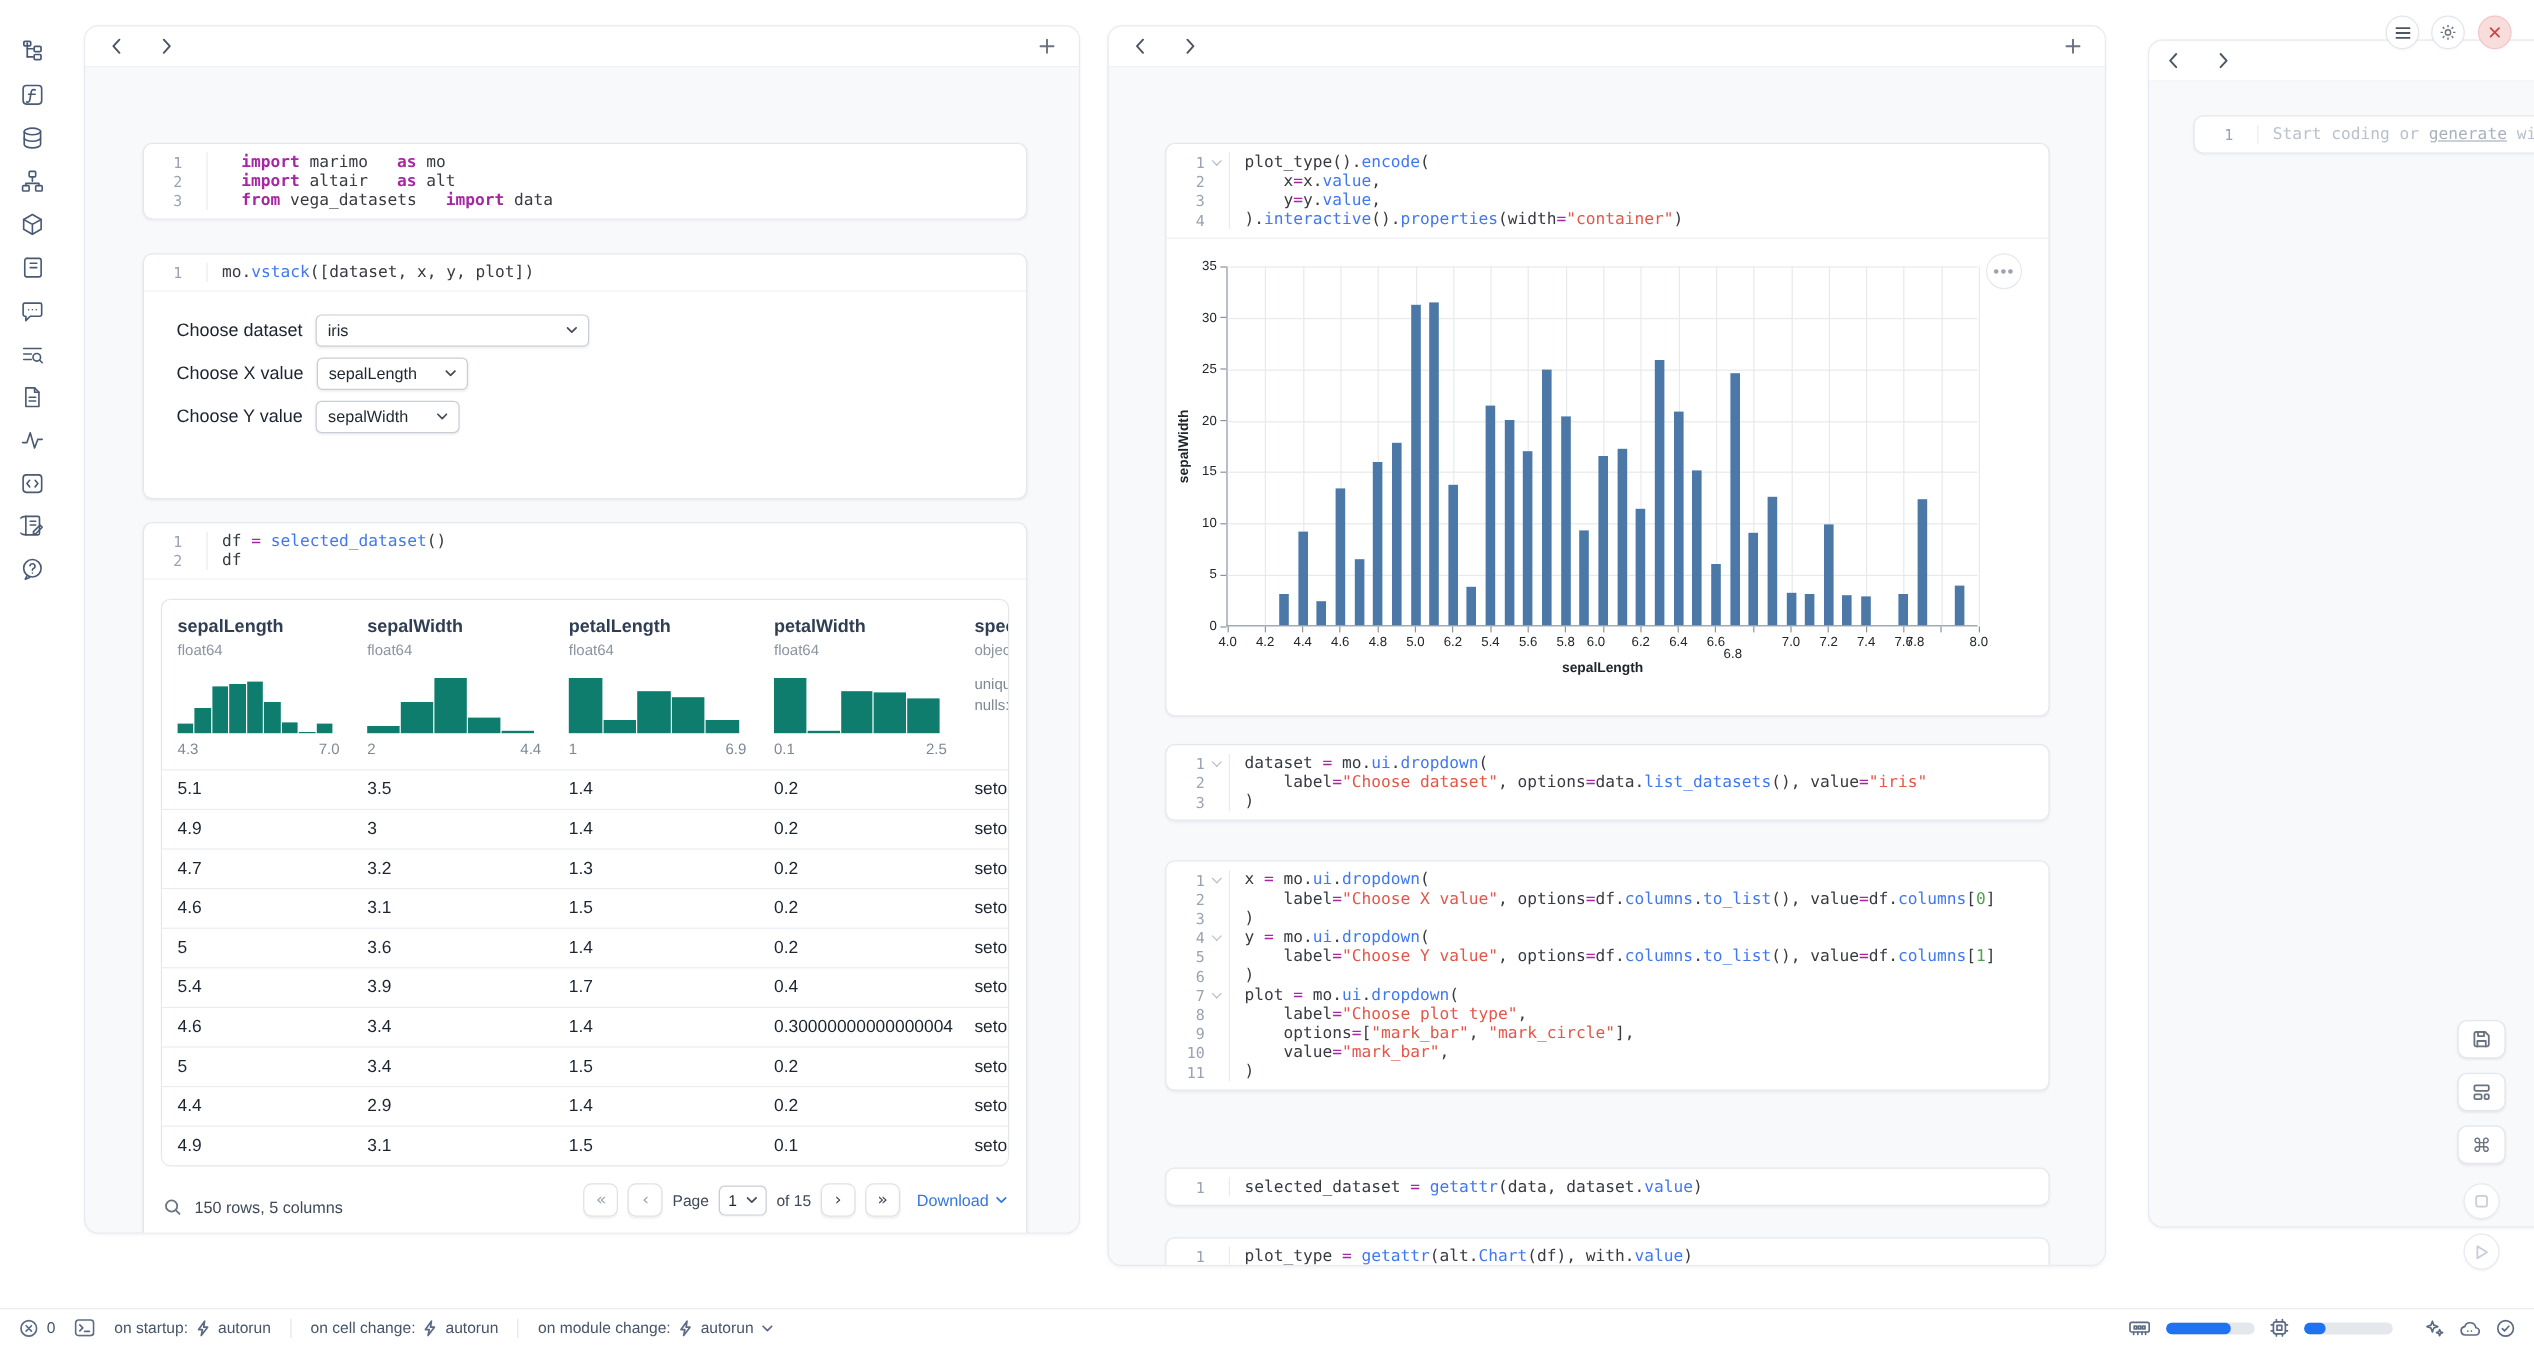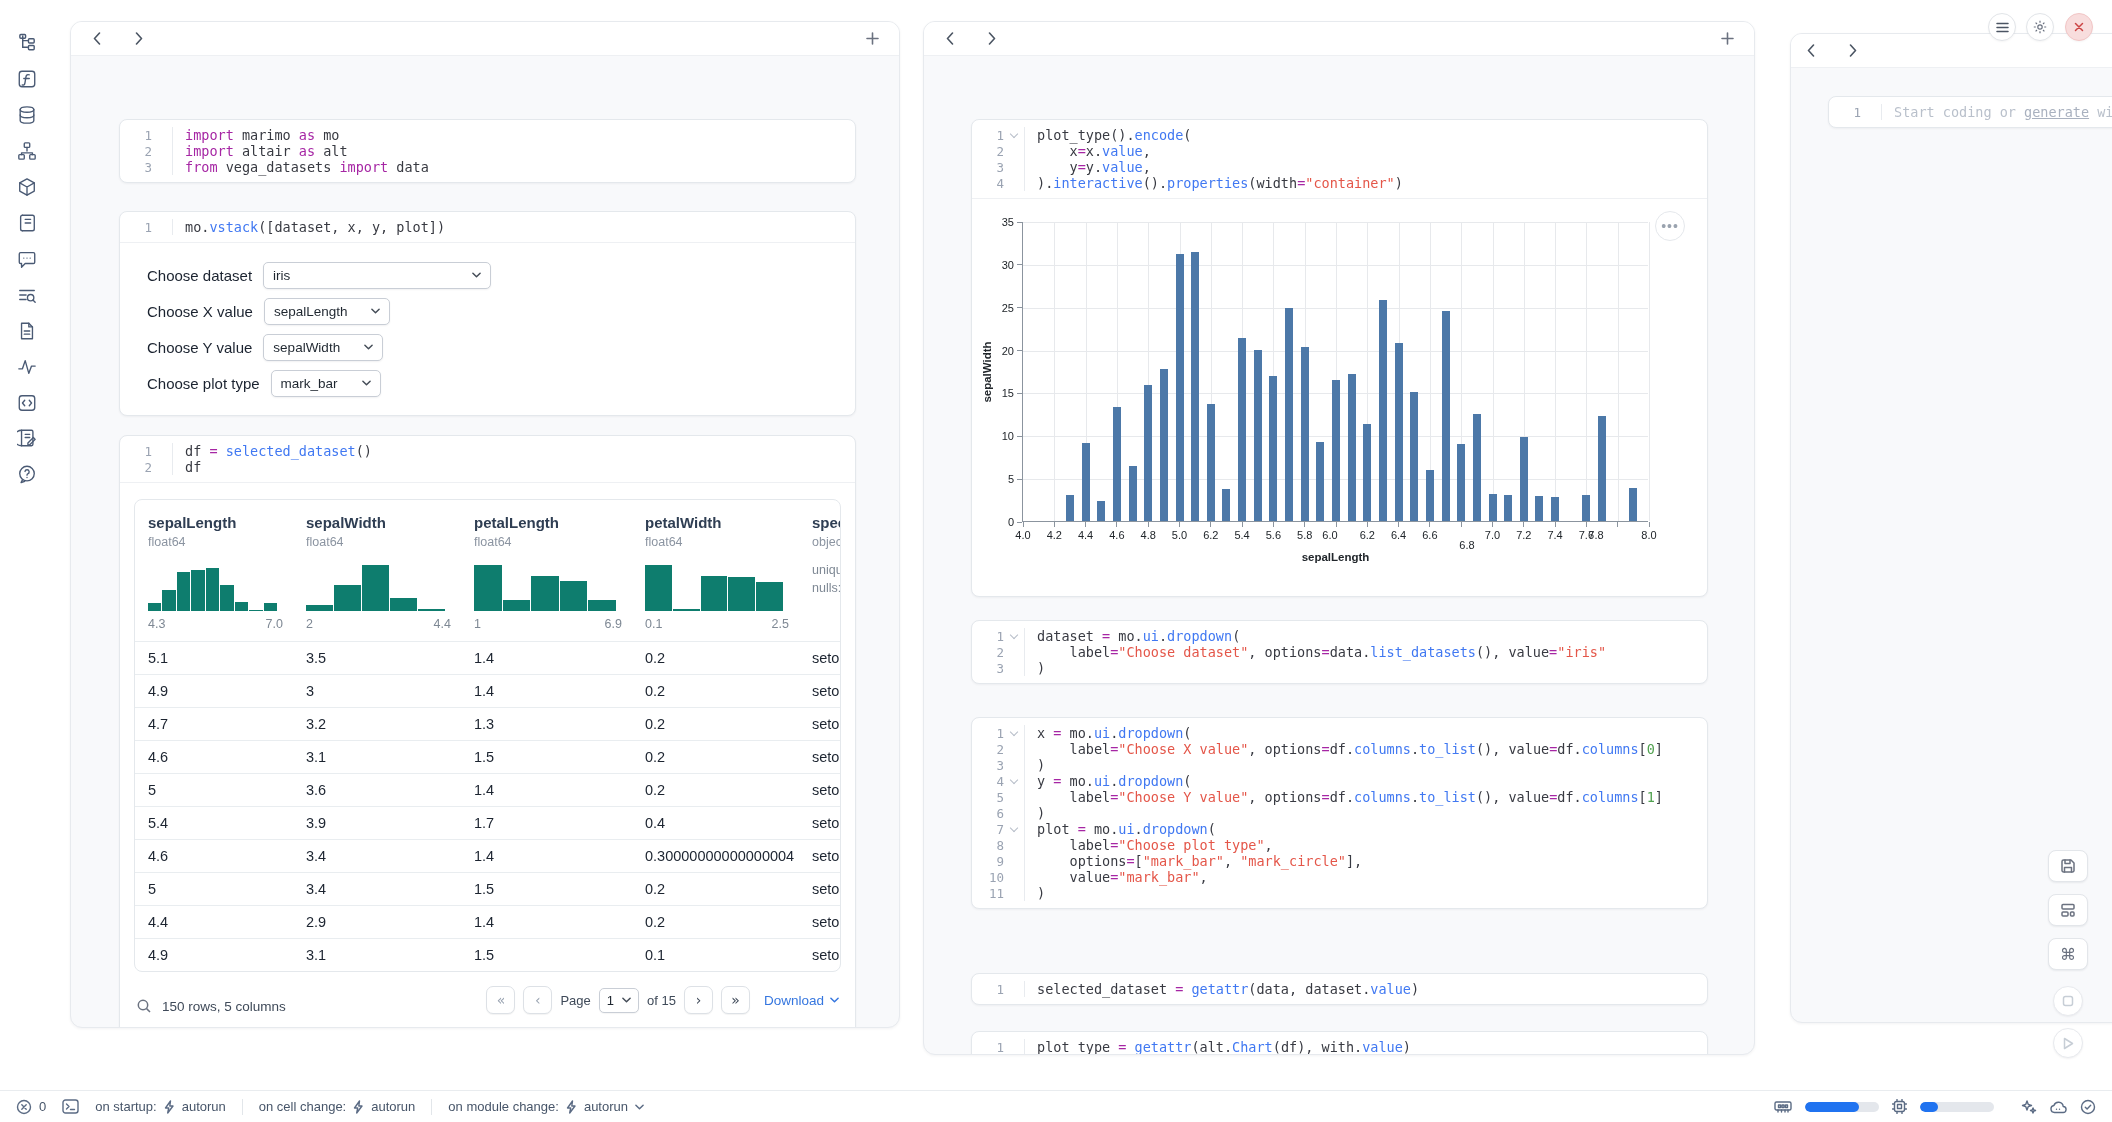--- a/index.html
+++ b/index.html
@@ -29,21 +29,21 @@
   .cell { position:absolute; background:#fff; border:1px solid #e4e8ec; border-radius:8px;
     box-shadow:0 1px 2px rgba(31,41,55,.05); overflow:hidden; }
   .codeblock { padding:7px 0; }
   .codeline { display:flex; line-height:20px; font:13.5px "DejaVu Sans Mono",monospace; }
   .gut { display:flex; align-items:center; flex-shrink:0; width:52px; }
   .ln { width:32px; text-align:right; color:#9aa3b2; font-size:12.5px; }
   .foldslot { width:20px; display:flex; align-items:center; justify-content:center; }
   .fold { width:6px; height:6px; border-right:1.5px solid #b6bdc8; border-bottom:1.5px solid #b6bdc8;
     transform:rotate(45deg); margin-top:-3px; }
   .codetext { flex:1; border-left:1px solid #e8ebef; padding-left:12px; white-space:pre; color:#383a42; }
-  .tk-kw { color:#a626a4; font-weight:400; }
+  .tk-kw { color:#a626a4; font-weight:700;margin-left:16px; }
   .tk-op { color:#a626a4; }
   .tk-fn { color:#4078f2; }
   .tk-st { color:#e45649; }
   .tk-nm { color:#50a14f; }
   .tk-tx { color:#383a42; }
   .tk-ph { color:#b9c0cb; }
   .tk-phl { color:#a9b1bf; text-decoration:underline;text-align:right; }
   .out { border-top:1px solid #eef0f3; }
 
   
@@ -318,31 +318,20 @@
                   <svg width="9" height="6" viewBox="0 0 10 6">
                     <path d="M1 1l4 4 4-4"></path>
                   </svg>
                 </span>
               </span>
           </div>
           <div class="ctl-row">
             <span class="ctl-label">Choose Y value</span>
             <span class="sel">
                 <span>sepalWidth</span>
-                <span class="chev">
-                  <svg width="9" height="6" viewBox="0 0 10 6">
-                    <path d="M1 1l4 4 4-4"></path>
-                  </svg>
-                </span>
-              </span>
-          </div>
-          <div class="ctl-row">
-            <span class="ctl-label">Choose plot type</span>
-            <span class="sel">
-                <span>mark_bar</span>
                 <span class="chev">
                   <svg width="9" height="6" viewBox="0 0 10 6">
                     <path d="M1 1l4 4 4-4"></path>
                   </svg>
                 </span>
               </span>
           </div>
         </div>
       </div>
 
@@ -666,21 +655,21 @@
               <div class="xtick" style="left: 343.8px;"></div>
               <div class="xlab" style="left: 344.3px;">6.2</div>
               <div class="gridv" style="left: 375.6px;"></div>
               <div class="xtick" style="left: 375.1px;"></div>
               <div class="xlab" style="left: 375.6px;">6.4</div>
               <div class="gridv" style="left: 406.9px;"></div>
               <div class="xtick" style="left: 406.4px;"></div>
               <div class="xlab" style="left: 406.9px;">6.6</div>
               <div class="gridv" style="left: 438.2px;"></div>
               <div class="xtick" style="left: 437.7px;"></div>
-              <div class="xlab" style="left: 444px; margin-top: 18px;">6.8</div>
+              <div class="xlab" style="left: 421px; margin-top: 18px;">6.8</div>
               <div class="gridv" style="left: 469.5px;"></div>
               <div class="xtick" style="left: 469px;"></div>
               <div class="xlab" style="left: 469.5px;">7.0</div>
               <div class="gridv" style="left: 500.8px;"></div>
               <div class="xtick" style="left: 500.3px;"></div>
               <div class="xlab" style="left: 500.8px;">7.2</div>
               <div class="gridv" style="left: 532.1px;"></div>
               <div class="xtick" style="left: 531.6px;"></div>
               <div class="xlab" style="left: 532.1px;">7.4</div>
               <div class="gridv" style="left: 563.4px;"></div>

